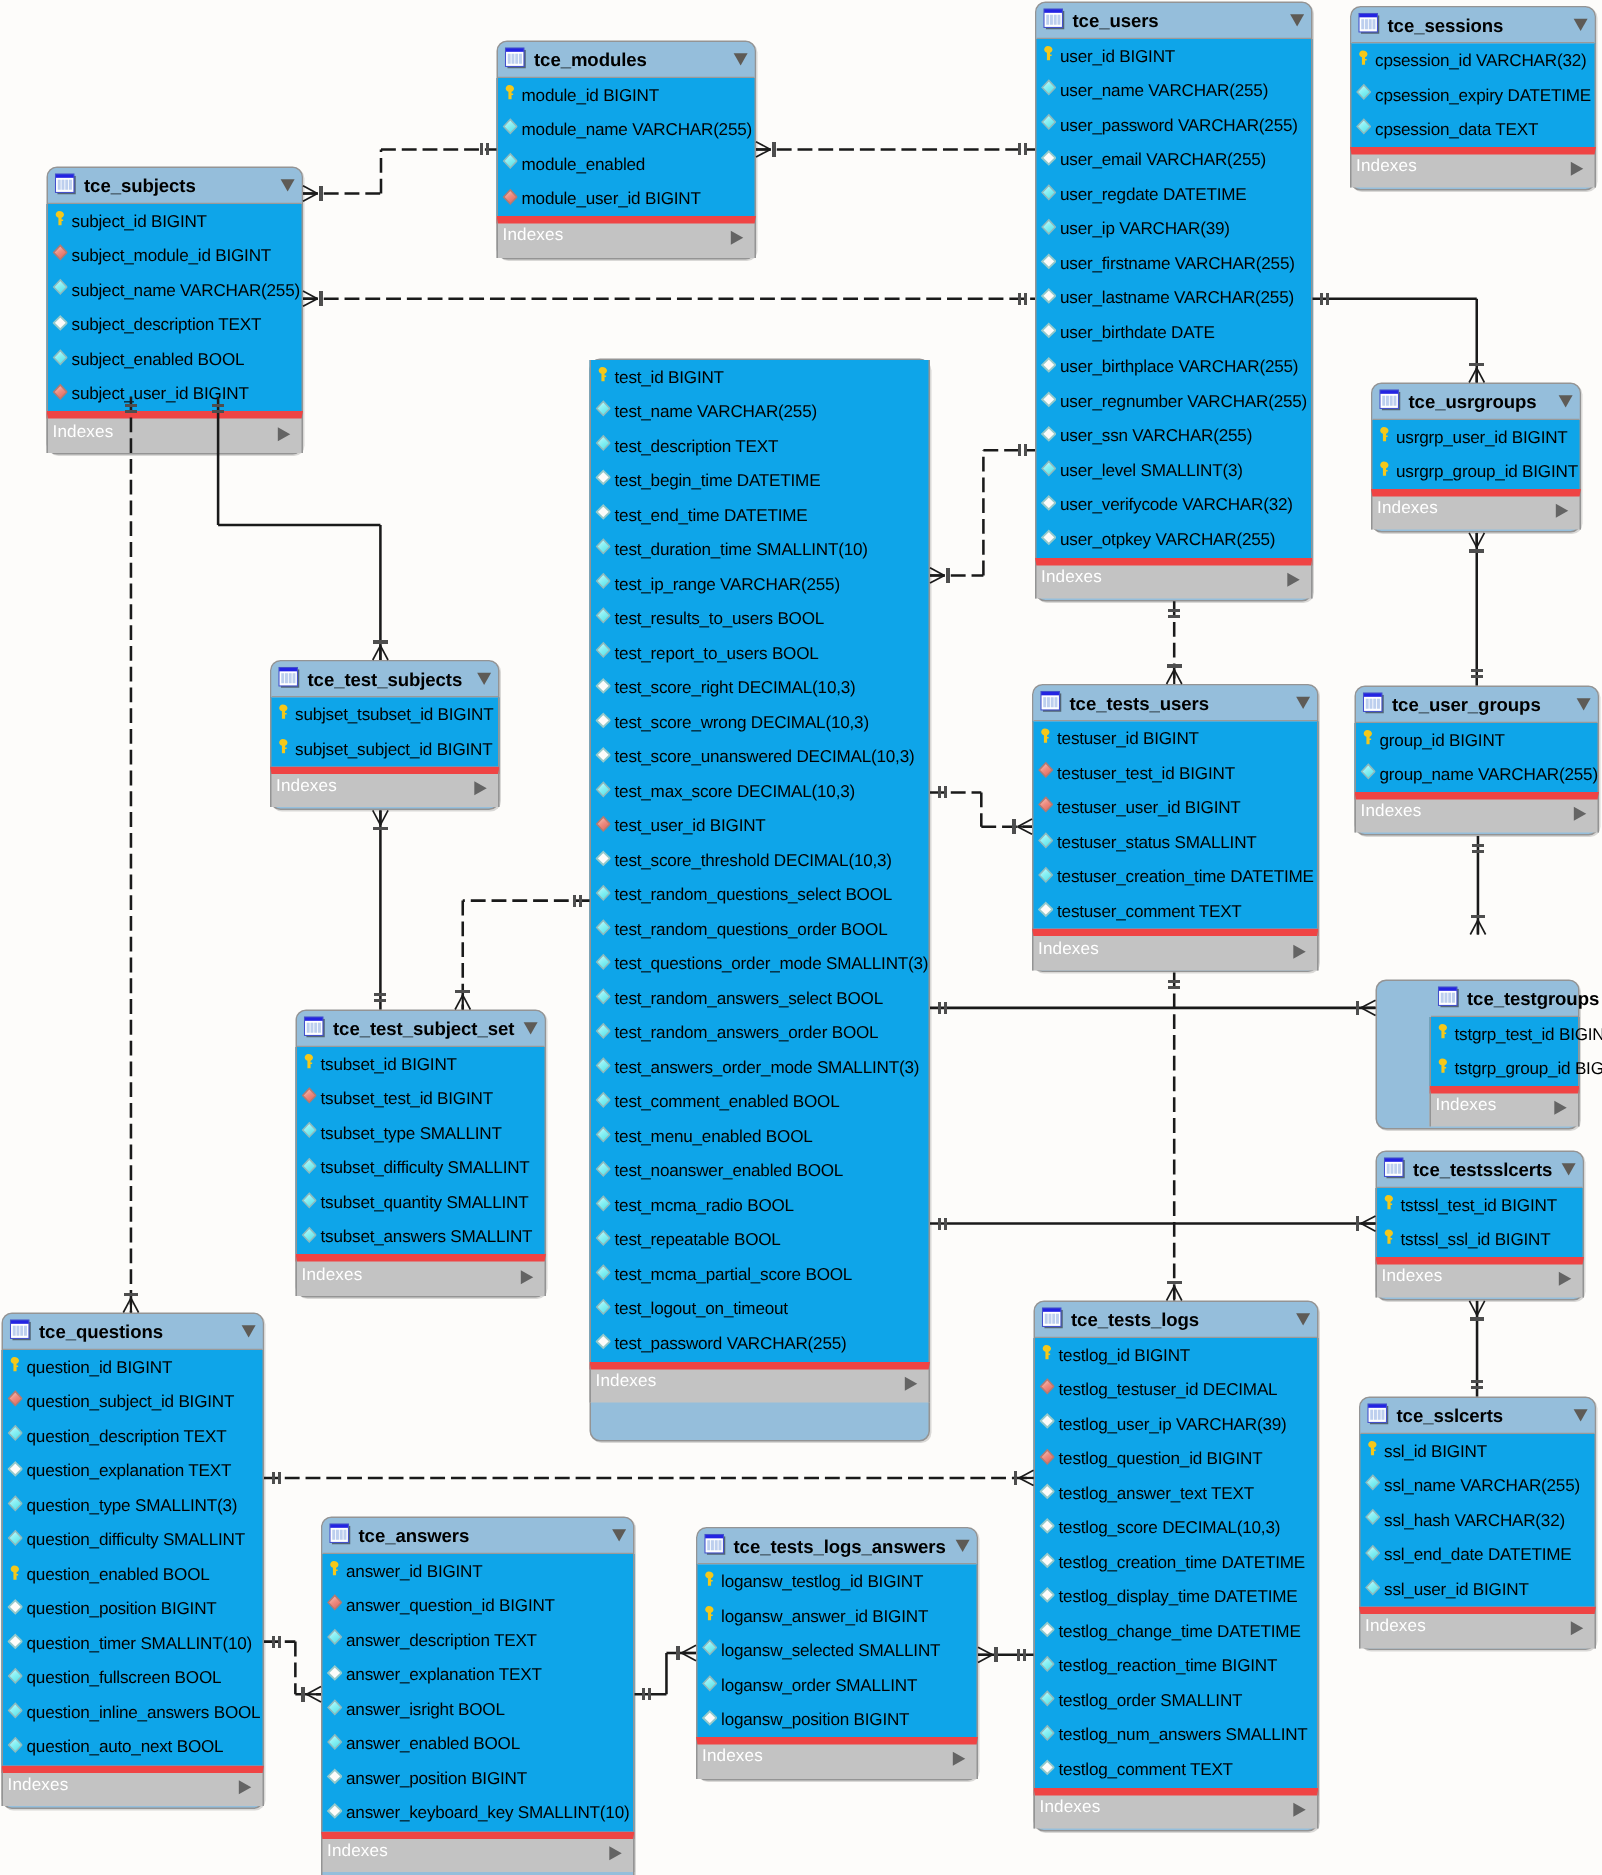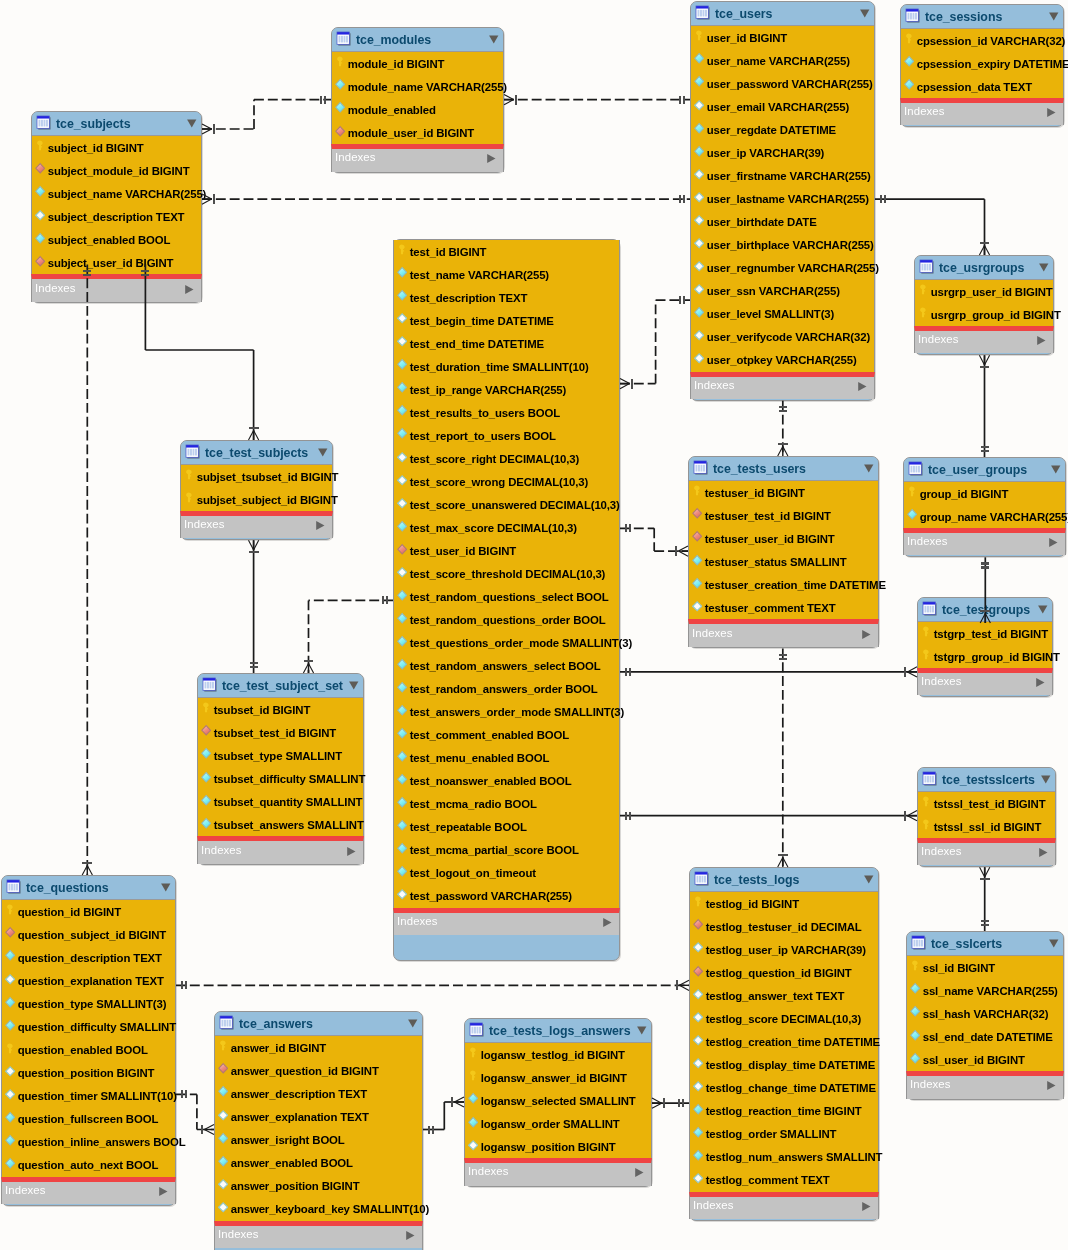--- a/index.html
+++ b/index.html
@@ -23,31 +23,30 @@
   .tbl-head{
     height:23.2px;
     display:flex;align-items:center;
     padding-left:4.5px;
     border-bottom:1px solid #9a9a9a;
     border-radius:6px 6px 0 0;
     background:#95bedb;
   }
   .tbl-icon{width:15px;height:15px;flex:0 0 15px;margin-right:5px;margin-left:-0.5px;position:relative;top:-1.2px;}
   .tbl-name{
-    font-size:12.4px;font-weight:bold;color:#0c4a6e;
+    font-size:12.4px;font-weight:bold;color:#000000;
     letter-spacing:-0.05px;
     white-space:nowrap;
   }
   .tbl-caret{margin-left:auto;margin-right:4.5px;width:11px;height:11px;position:relative;top:-0.5px;}
   .tbl-body{
-    background:#eab308;
+    background:#0ea5e9;
     border-left:1px solid #949494;border-right:1px solid #949494;
     margin:0 -1px;
     position:relative;
-    font-weight:bold;
   }
   .col{
     height:23.04px;
     display:flex;align-items:center;
     padding-left:3px;
     white-space:nowrap;
   }
   .col-ico{width:10.4px;height:12.4px;flex:0 0 10.4px;margin-right:2.3px;position:relative;top:-2.1px;}
   .col-txt{font-size:11.4px;color:#000;letter-spacing:-0.13px;}
   .tbl-idx{
@@ -1221,21 +1220,21 @@
         </div>
       </div>
       <div class="tbl-idx">
         <span class="tbl-idx-lbl">Indexes</span>
         <svg viewBox="0 0 10 11" width="10" height="11" class="tbl-idx-arrow">
           <path d="M1.2 0.9 L9.5 5.5 L1.2 10.1 Z" fill="#646464"></path>
         </svg>
       </div>
       <div class="tbl-foot"></div>
     </div>
-    <div class="tbl" style="left: 917px; top: 597px; width: 136px; height: 100.28px;">
+    <div class="tbl" style="left: 917px; top: 653px; width: 136px; height: 100.28px; padding-left: 36px;">
       <div class="tbl-head">
         <svg viewBox="0 0 15 15" width="15" height="15" class="tbl-icon">
           <rect x="2.3" y="2.3" width="12.2" height="12.2" fill="#39424d" opacity="0.72"></rect>
           <rect x="1.0" y="1.0" width="12.3" height="12.3" fill="#ffffff"></rect>
           <rect x="1.0" y="1.0" width="12.3" height="2.55" fill="#2424e2"></rect>
           <g fill="#bdcfee">
             <rect x="2.5" y="4.8" width="1.95" height="6.7"></rect>
             <rect x="5" y="4.8" width="1.95" height="6.7"></rect>
             <rect x="7.5" y="4.8" width="1.95" height="6.7"></rect>
             <rect x="10" y="4.8" width="1.95" height="6.7"></rect>

